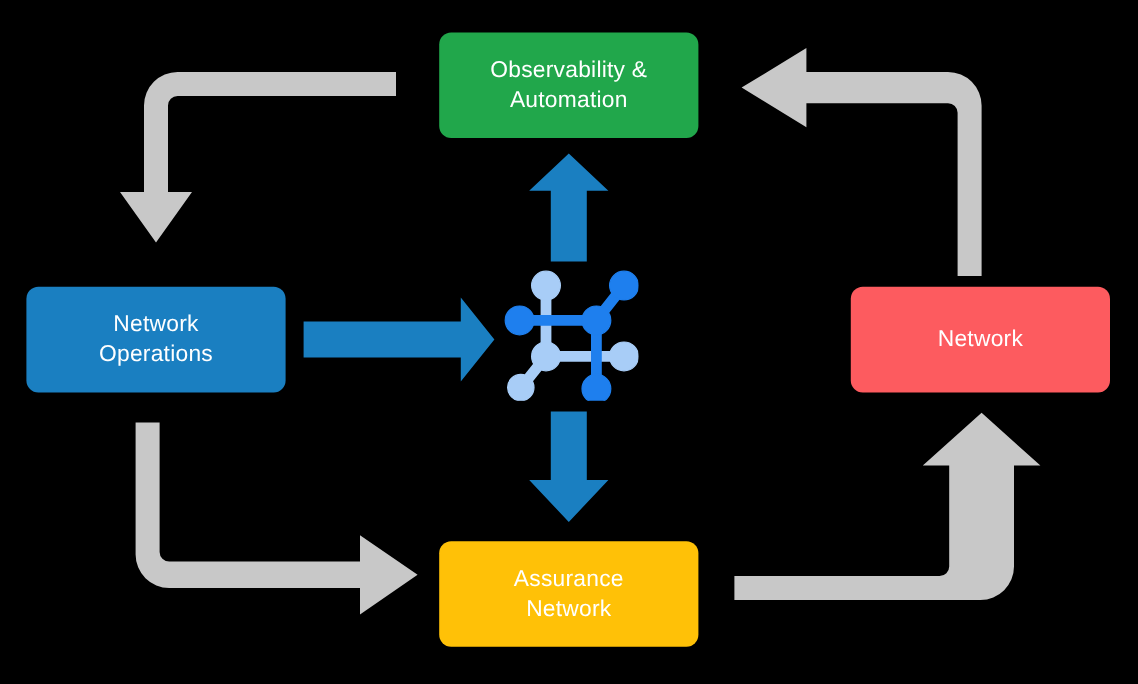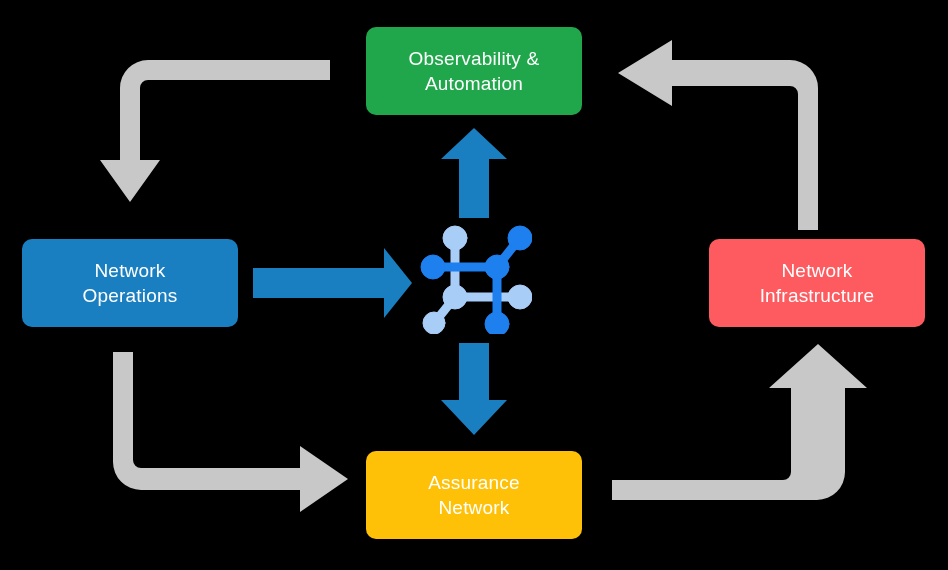--- a/index.html
+++ b/index.html
@@ -143,21 +143,20 @@
   <div class="node-box" id="box-network-operations" style="background:#1a7fc1">
     <span>
       <span>Network</span><br>
       <span>Operations</span>
     </span>
   </div>
 
   <div class="node-box" id="box-network-infrastructure" style="background:#fd5b5f">
     <span>
       <span>Network</span><br>
-      <span>Infrastructure</span>
     </span>
   </div>
 
   <div class="node-box" id="box-automation-tooling" style="background:#ffc107">
     <span>
       <span>Assurance</span><br>
       <span>Network</span>
     </span>
   </div>
 

